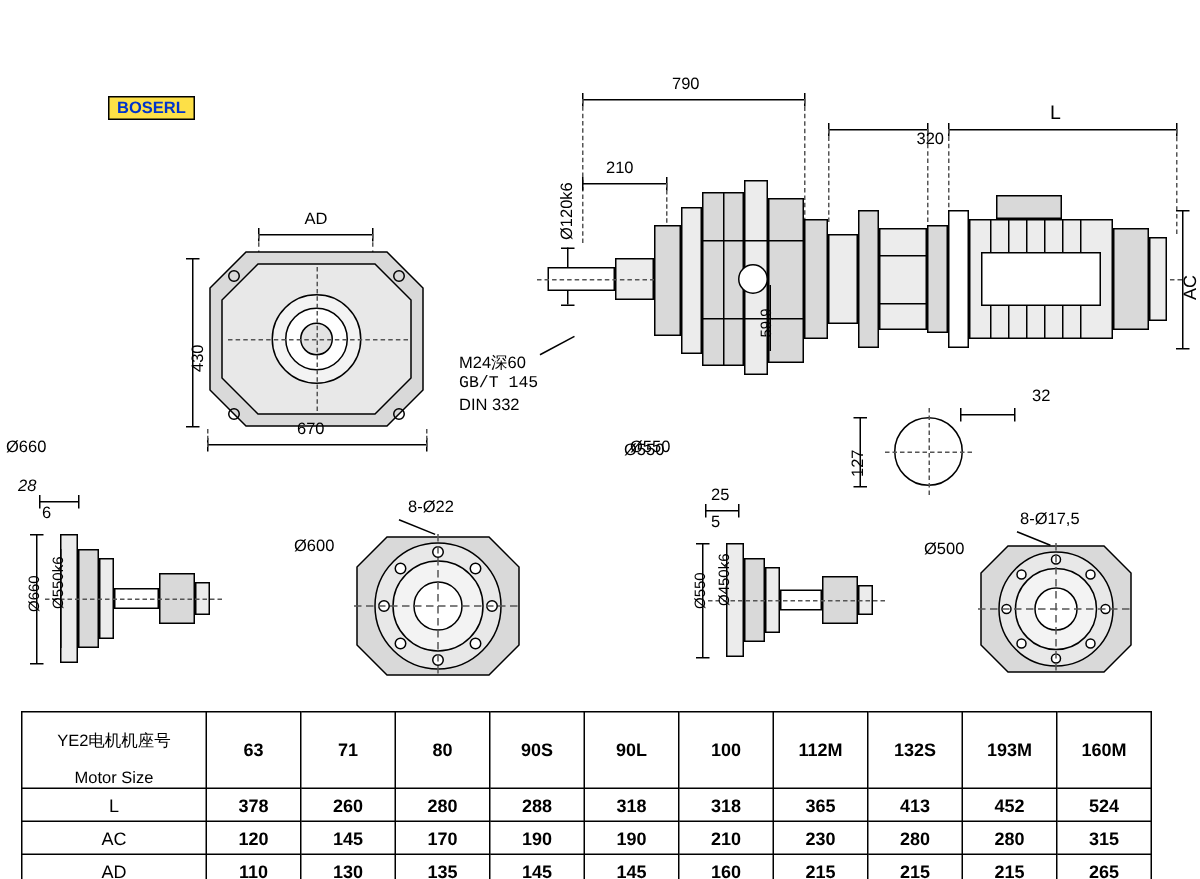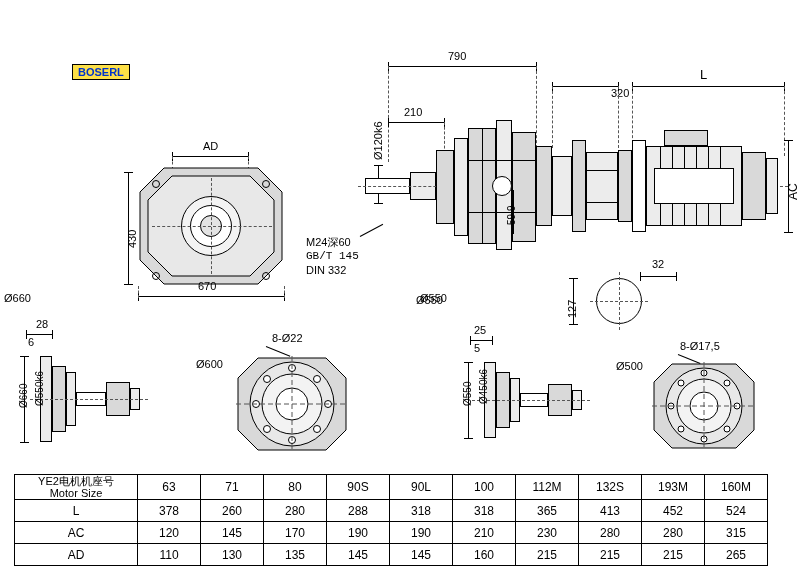--- a/index.html
+++ b/index.html
@@ -31,22 +31,22 @@
   }
   
   table.spec{
     position:absolute;border-collapse:collapse;
     font-size:12px;
   }
   table.spec td{
     border:1px solid #000;text-align:center;height:21px;padding:0 2px;
   }
   table.spec td.lbl{width:118px;}
-  table.spec td.val{width:58px;}
-  .lbl2{font-size:11px;line-height:12px;}
+  table.spec td.val{width:58px;font-weight:bold;}
+  .lbl2{font-size:11px;line-height:12px;margin-top:13px;}
   .vtxt{font-size:11px;}
 </style>
 </head>
 <body>
 
 <div id="root">
 
 
   <div class="logo" style="left:72px;top:64px;">BOSERL</div>
 
@@ -168,37 +168,37 @@
     <div class="abs rot90" style="left:506px;top:225px;font-size:10px;">59,9</div>
     <div class="ln vln" style="left:513px;top:190px;height:44px;"></div>
 
     <div class="abs t" style="left:306px;top:236px;">M24深60</div>
     <div class="abs t" style="left:306px;top:250px;font-family:Liberation Mono, monospace;">GB/T 145</div>
     <div class="abs t" style="left:306px;top:264px;">DIN 332</div>
     <div class="ln hln" style="left:360px;top:236px;width:26px;transform:rotate(-28deg);transform-origin:left center;"></div>
 
     <div class="abs t" style="left:420px;top:292px;">Ø550</div>
 
-    <div class="abs t" style="left:652px;top:258px;">32</div>
+    <div class="abs t" style="left:688px;top:258px;">32</div>
     <div class="ln hln" style="left:640px;top:276px;width:36px;"></div>
     <div class="ln vln" style="left:640px;top:272px;height:9px;"></div>
     <div class="ln vln" style="left:676px;top:272px;height:9px;"></div>
     <div class="circ" style="left:596px;top:278px;width:46px;height:46px;background:#fff;"></div>
     <div class="dash-h" style="left:590px;top:301px;width:58px;"></div>
     <div class="dash-v" style="left:619px;top:272px;height:58px;"></div>
     <div class="abs rot90" style="left:566px;top:318px;font-size:11px;">127</div>
     <div class="ln vln" style="left:573px;top:278px;height:46px;"></div>
     <div class="ln hln" style="left:569px;top:278px;width:9px;"></div>
     <div class="ln hln" style="left:569px;top:324px;width:9px;"></div>
   </div>
 
   <div class="abs t" style="left:4px;top:292px;">Ø660</div>
 
   <div>
-    <div class="abs t" style="left:36px;top:318px;">28</div>
+    <div class="abs t" style="left:12px;top:318px;font-style:italic;">28</div>
     <div class="ln hln" style="left:26px;top:334px;width:26px;"></div>
     <div class="ln vln" style="left:26px;top:330px;height:9px;"></div>
     <div class="ln vln" style="left:52px;top:330px;height:9px;"></div>
     <div class="abs t" style="left:28px;top:336px;">6</div>
 
     <div class="box fillgrey2" style="left:40px;top:356px;width:12px;height:86px;"></div>
     <div class="box fillgrey" style="left:52px;top:366px;width:14px;height:66px;"></div>
     <div class="box fillgrey2" style="left:66px;top:372px;width:10px;height:54px;"></div>
 
     <div class="box fillwhite" style="left:76px;top:392px;width:30px;height:14px;"></div>

